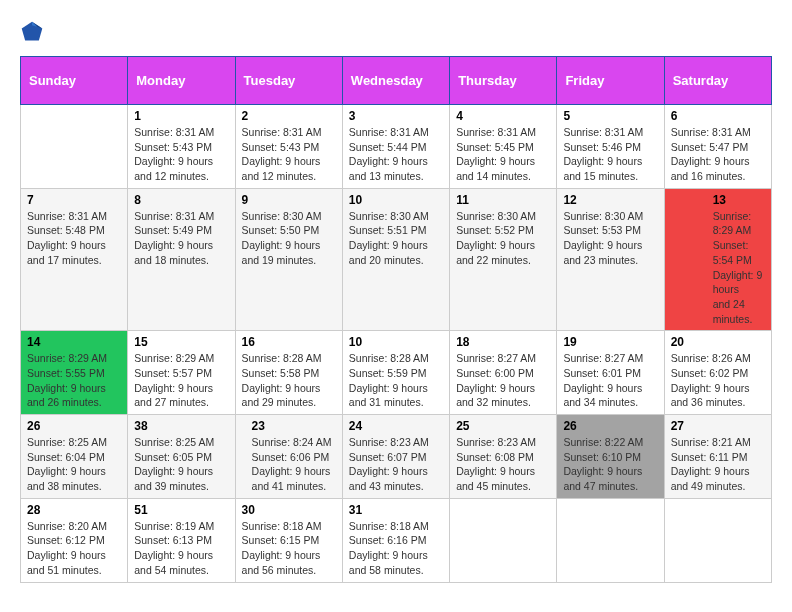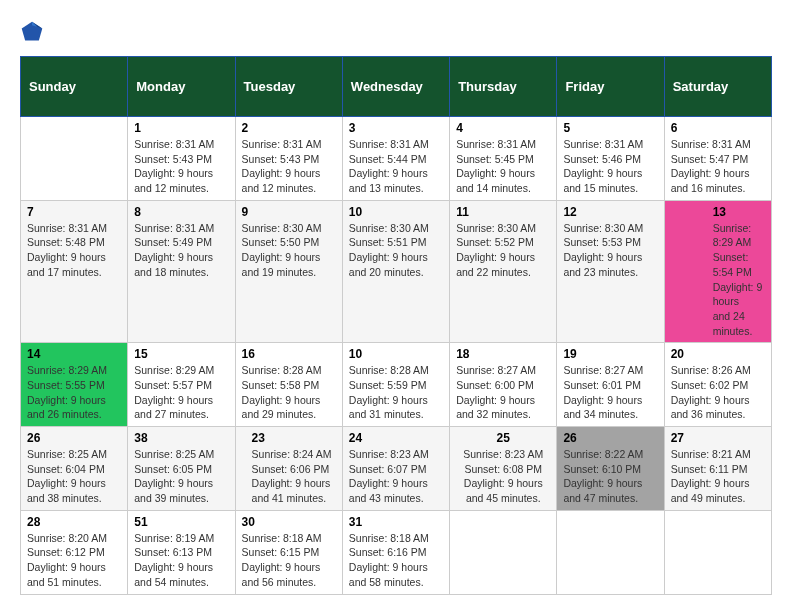--- a/index.html
+++ b/index.html
@@ -46,24 +46,24 @@
     .location {
       font-size: 15px;
       color: #555;
     }
     .calendar-table {
       width: 100%;
       border-collapse: collapse;
       font-size: 11px;
     }
     .calendar-table th {
-      background-color: #14532d;
+      background-color: #d946ef;
       color: #fff;
       text-align: left;
-      padding: 22px 8px;
+      padding: 16px 8px;
       font-size: 13px;
       font-weight: bold;
       border: 1px solid #2255aa;
     }
     .calendar-table td {
       border: 1px solid #ccc;
       vertical-align: top;
       padding: 4px 6px;
       width: calc(100% / 7);
       min-height: 80px;
@@ -169,21 +169,21 @@
             <div class="day-info">Sunrise: 8:30 AM<br>Sunset: 5:51 PM<br>Daylight: 9 hours<br>and 20 minutes.</div>
           </td>
           <td style="background-color: rgb(245, 245, 245);">
             <span class="day-number">11</span>
             <div class="day-info">Sunrise: 8:30 AM<br>Sunset: 5:52 PM<br>Daylight: 9 hours<br>and 22 minutes.</div>
           </td>
           <td style="background-color: rgb(245, 245, 245);">
             <span class="day-number">12</span>
             <div class="day-info">Sunrise: 8:30 AM<br>Sunset: 5:53 PM<br>Daylight: 9 hours<br>and 23 minutes.</div>
           </td>
-          <td style="background-color: #ec4899; padding-left: 48px;">
+          <td style="background-color: #ef4444; padding-left: 48px;">
             <span class="day-number">13</span>
             <div class="day-info">Sunrise: 8:29 AM<br>Sunset: 5:54 PM<br>Daylight: 9 hours<br>and 24 minutes.</div>
           </td>
         </tr>
         <tr>
           <td style="background-color: #22c55e; margin-left: 24px;">
             <span class="day-number">14</span>
             <div class="day-info">Sunrise: 8:29 AM<br>Sunset: 5:55 PM<br>Daylight: 9 hours<br>and 26 minutes.</div>
           </td>
           <td style="background-color: rgb(255, 255, 255);">
@@ -221,21 +221,21 @@
             <div class="day-info">Sunrise: 8:25 AM<br>Sunset: 6:05 PM<br>Daylight: 9 hours<br>and 39 minutes.</div>
           </td>
           <td style="background-color: rgb(245, 245, 245); padding-left: 16px;">
             <span class="day-number">23</span>
             <div class="day-info">Sunrise: 8:24 AM<br>Sunset: 6:06 PM<br>Daylight: 9 hours<br>and 41 minutes.</div>
           </td>
           <td style="background-color: rgb(245, 245, 245);">
             <span class="day-number">24</span>
             <div class="day-info">Sunrise: 8:23 AM<br>Sunset: 6:07 PM<br>Daylight: 9 hours<br>and 43 minutes.</div>
           </td>
-          <td style="background-color: rgb(245, 245, 245); text-align: center;">
+          <td style="background-color: rgb(245, 245, 245);">
             <span class="day-number">25</span>
             <div class="day-info">Sunrise: 8:23 AM<br>Sunset: 6:08 PM<br>Daylight: 9 hours<br>and 45 minutes.</div>
           </td>
           <td style="background-color: #a3a3a3;">
             <span class="day-number">26</span>
             <div class="day-info">Sunrise: 8:22 AM<br>Sunset: 6:10 PM<br>Daylight: 9 hours<br>and 47 minutes.</div>
           </td>
           <td style="background-color: rgb(245, 245, 245);">
             <span class="day-number">27</span>
             <div class="day-info">Sunrise: 8:21 AM<br>Sunset: 6:11 PM<br>Daylight: 9 hours<br>and 49 minutes.</div>

